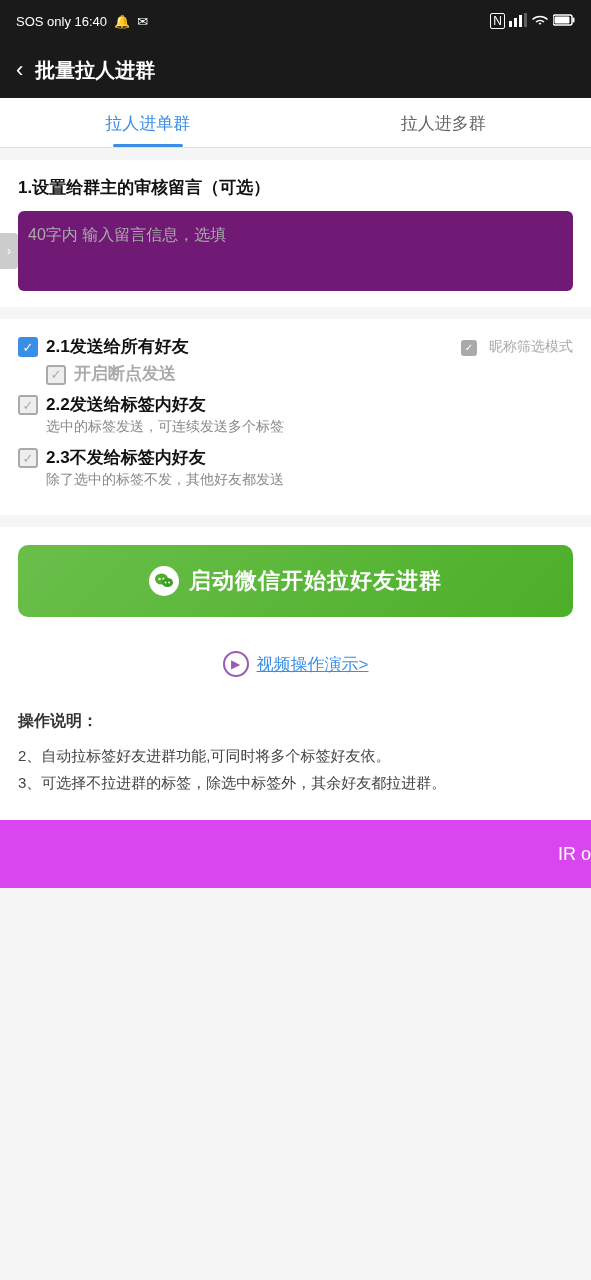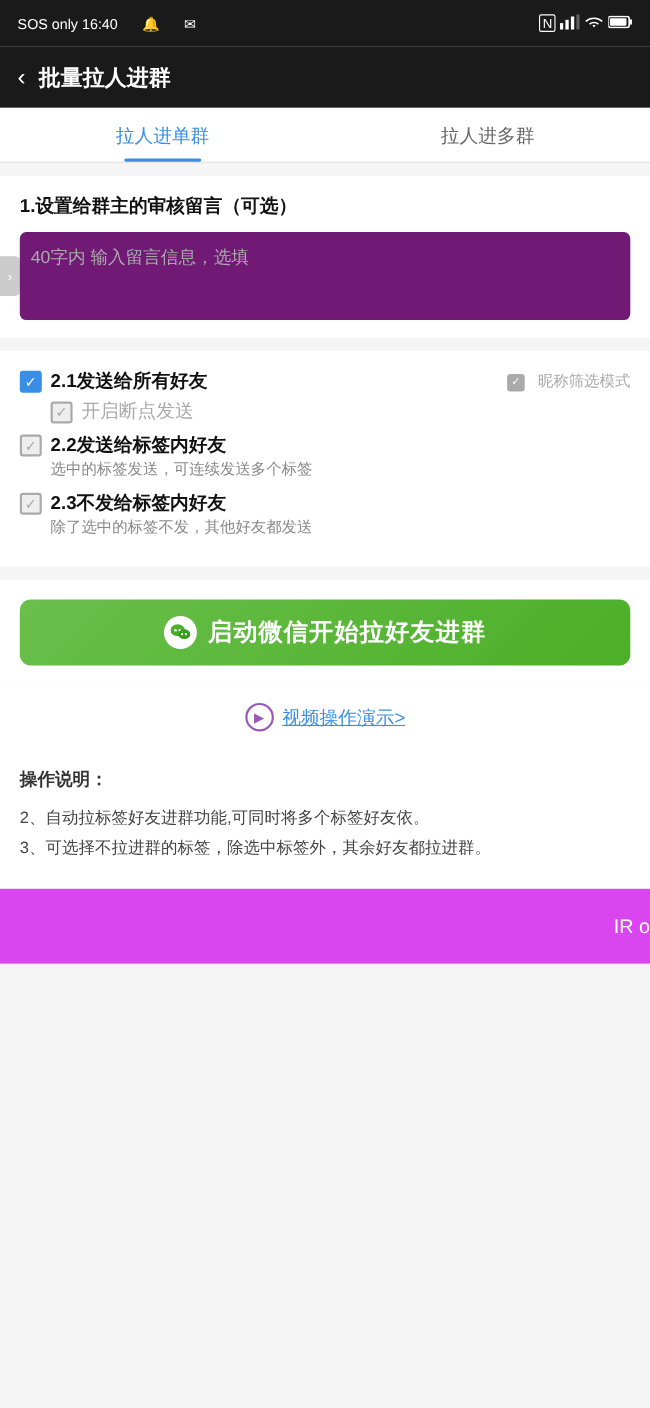--- a/index.html
+++ b/index.html
@@ -16,21 +16,21 @@
     
     .status-bar {
       background: #1a1a1a;
       color: #fff;
       display: flex;
       align-items: center;
       justify-content: space-between;
       padding: 6px 16px;
       height: 42px;
     }
-    .status-left { font-size: 13px; font-weight: 500; display: flex; align-items: center; gap: 22px; }
+    .status-left { font-size: 13px; font-weight: 500; display: flex; align-items: center; gap: 7px; }
     .status-right { font-size: 13px; display: flex; align-items: center; gap: 4px; }
 
     
     .nav-bar {
       background: #1a1a1a;
       color: #fff;
       display: flex;
       align-items: center;
       height: 56px;
       padding: 0 16px;
@@ -164,21 +164,21 @@
       color: #fff;
       font-size: 13px;
       line-height: 1;
     }
     .option-label-group { flex: 1; }
     .option-label {
       font-size: 17px;
       font-weight: 700;
       color: #111;
     }
-    .option-label.dim { color: #aaa; font-weight: 400; }
+    .option-label.dim { color: #aaa; font-weight: 700; }
     .option-sublabel {
       font-size: 14px;
       color: #888;
       margin-top: 2px;
     }
     .nickname-filter {
       display: flex;
       align-items: center;
       gap: 4px;
       color: #aaa;
@@ -199,21 +199,21 @@
       display: flex;
       flex-direction: column;
       align-items: center;
     }
     .start-btn {
       background: linear-gradient(135deg, #6abf4b, #4caf28);
       color: #fff;
       border: none;
       border-radius: 10px;
       width: 100%;
-      height: 60px;
+      height: 72px;
       font-size: 22px;
       font-weight: 600;
       display: flex;
       align-items: center;
       justify-content: center;
       gap: 10px;
       cursor: pointer;
       letter-spacing: 1px;
     }
     .wechat-icon {

